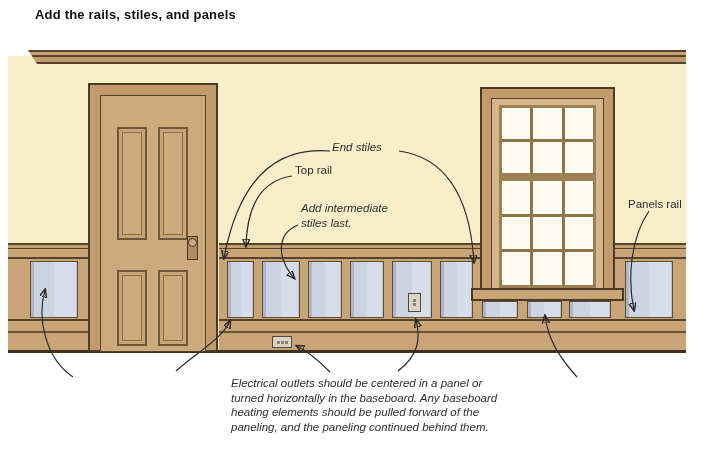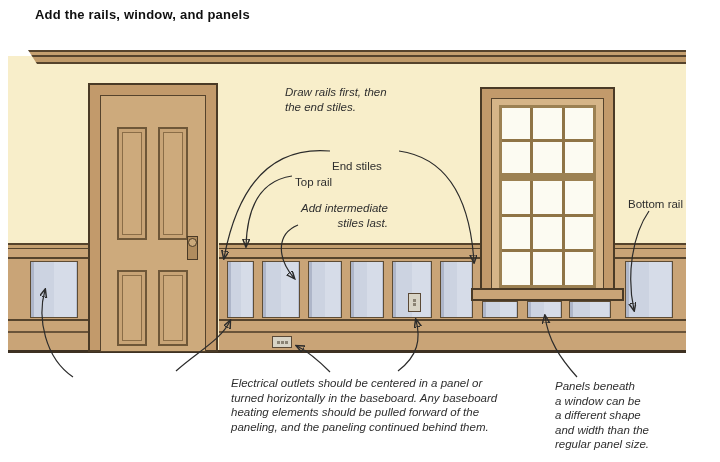--- a/index.html
+++ b/index.html
@@ -44,21 +44,21 @@
   .outlet i{display:block;width:3px;height:3px;background:#8a8374;}
   .outlet.vert{flex-direction:column;}
   svg.arrows{position:absolute;left:0;top:0;pointer-events:none;}
   svg.arrows path{fill:none;stroke:#2b2b2b;stroke-width:1.2;}
 </style>
 </head>
 <body>
 
 <div class="canvas">
 
-  <div class="abs title" style="left:35px;top:7px;">Add the rails, window, and panels</div>
+  <div class="abs title" style="left:35px;top:7px;">Add the rails, stiles, and panels</div>
 
   <div class="abs wall"></div>
   <div class="abs molding"></div>
 
   <div class="abs rail" style="left:8px;width:80px;"></div>
   <div class="abs rail" style="left:219px;width:261px;"></div>
   <div class="abs rail" style="left:615px;width:71px;"></div>
 
   <div class="abs wainscot" style="left:8px;width:80px;"></div>
   <div class="abs wainscot" style="left:219px;width:467px;"></div>
@@ -134,30 +134,23 @@
     <path d="M292,176 C257,181 247,212 246,246" marker-end="url(#ah)"></path>
     <path d="M298,225 C276,234 277,258 294,278" marker-end="url(#ah)"></path>
     <path d="M649,211 C631,237 627,278 634,310" marker-end="url(#ah)"></path>
     <path d="M73,377 C45,358 37,318 45,290" marker-end="url(#ah)"></path>
     <path d="M176,371 C197,352 221,340 230,321" marker-end="url(#ah)"></path>
     <path d="M330,372 C315,357 305,350 297,346" marker-end="url(#ah)"></path>
     <path d="M398,371 C418,356 421,339 416,320" marker-end="url(#ah)"></path>
     <path d="M577,377 C560,358 548,340 545,316" marker-end="url(#ah)"></path>
   </svg>
 
-  <div class="abs txt italic" style="left:285px;top:85px;">Draw rails first, then
-the end stiles.</div>
-  <div class="abs txt" style="left:332px;top:159px;">End stiles</div>
-  <div class="abs txt" style="left:295px;top:175px;">Top rail</div>
-  <div class="abs txt italic" style="left:301px;top:201px;text-align:right;">Add intermediate
+  <div class="abs txt" style="left:332px;top:140px;font-style:italic;">End stiles</div>
+  <div class="abs txt" style="left:295px;top:163px;">Top rail</div>
+  <div class="abs txt italic" style="left:301px;top:201px;">Add intermediate
 stiles last.</div>
-  <div class="abs txt" style="left:628px;top:197px;">Bottom rail</div>
+  <div class="abs txt" style="left:628px;top:197px;">Panels rail</div>
   <div class="abs txt italic" style="left:211px;top:376px;margin-left:20px;">Electrical outlets should be centered in a panel or
 turned horizontally in the baseboard. Any baseboard
 heating elements should be pulled forward of the
 paneling, and the paneling continued behind them.</div>
-  <div class="abs txt italic" style="left:555px;top:379px;">Panels beneath
-a window can be
-a different shape
-and width than the
-regular panel size.</div>
 
 </div>
 
 </body></html>

